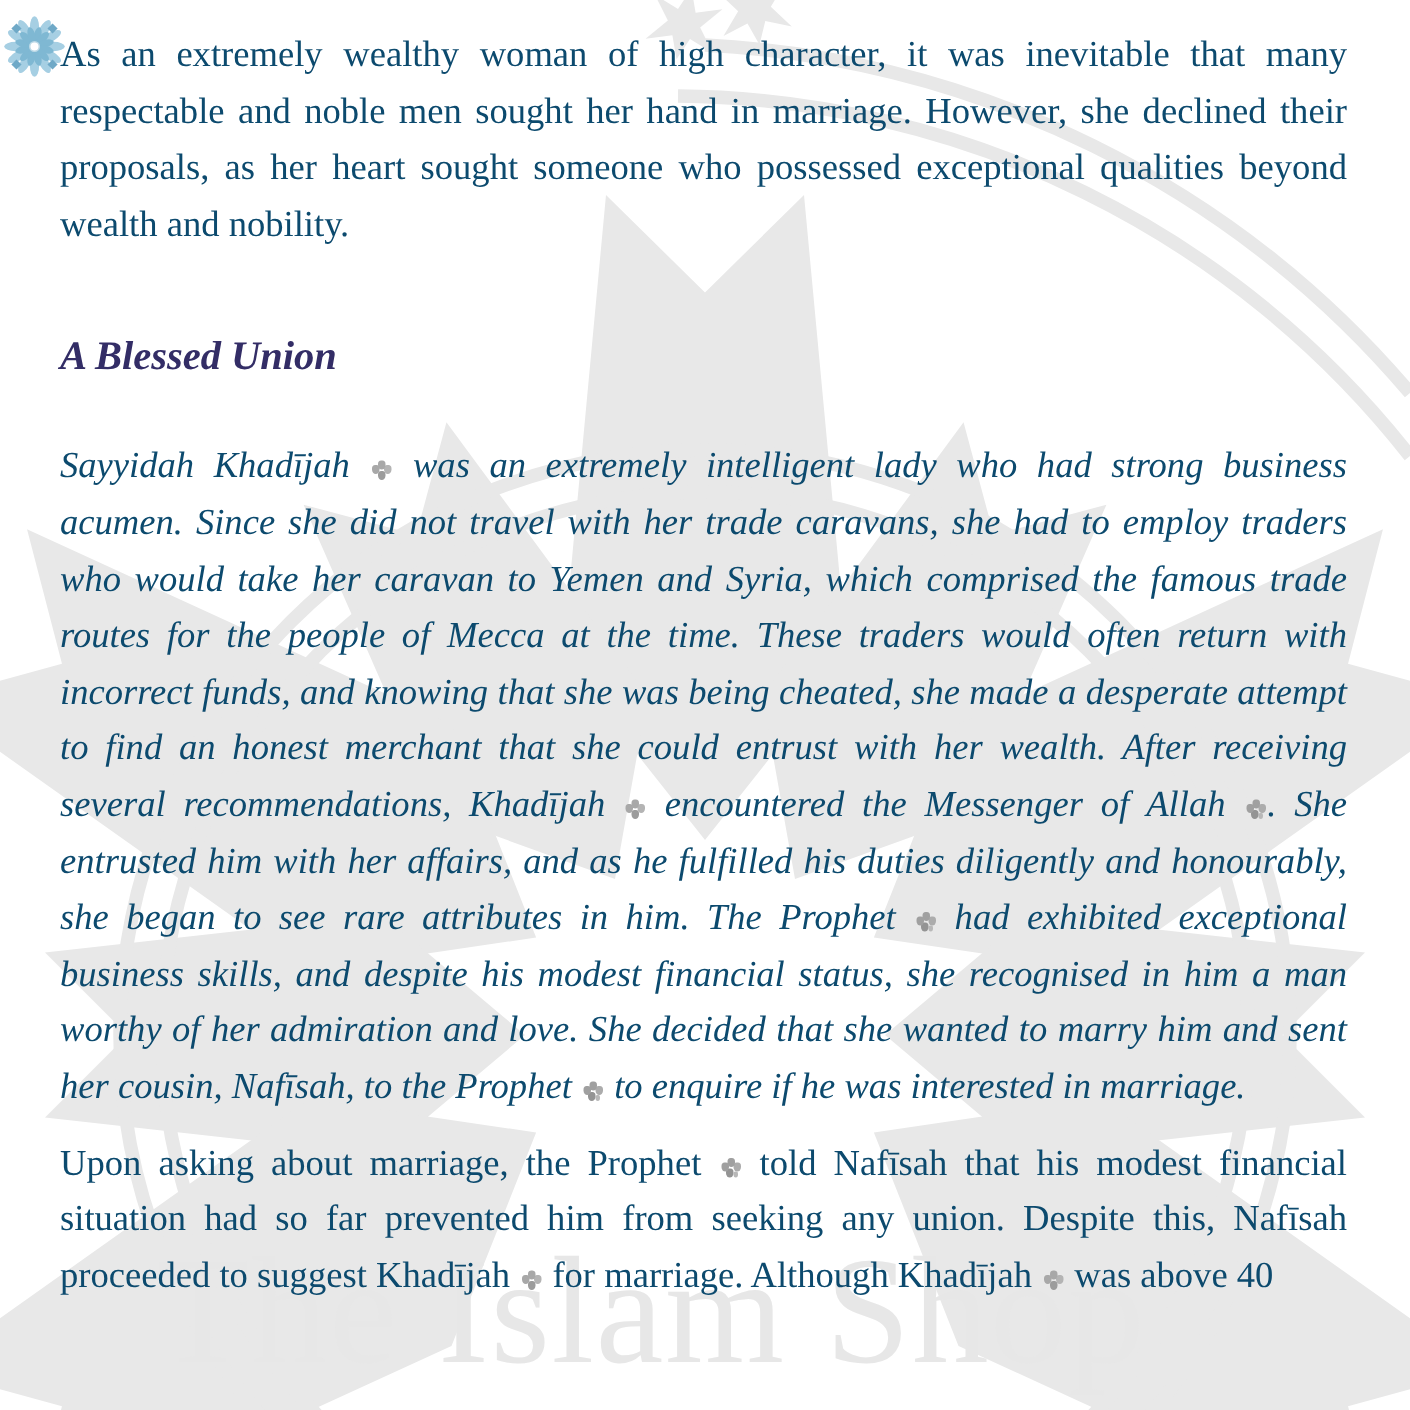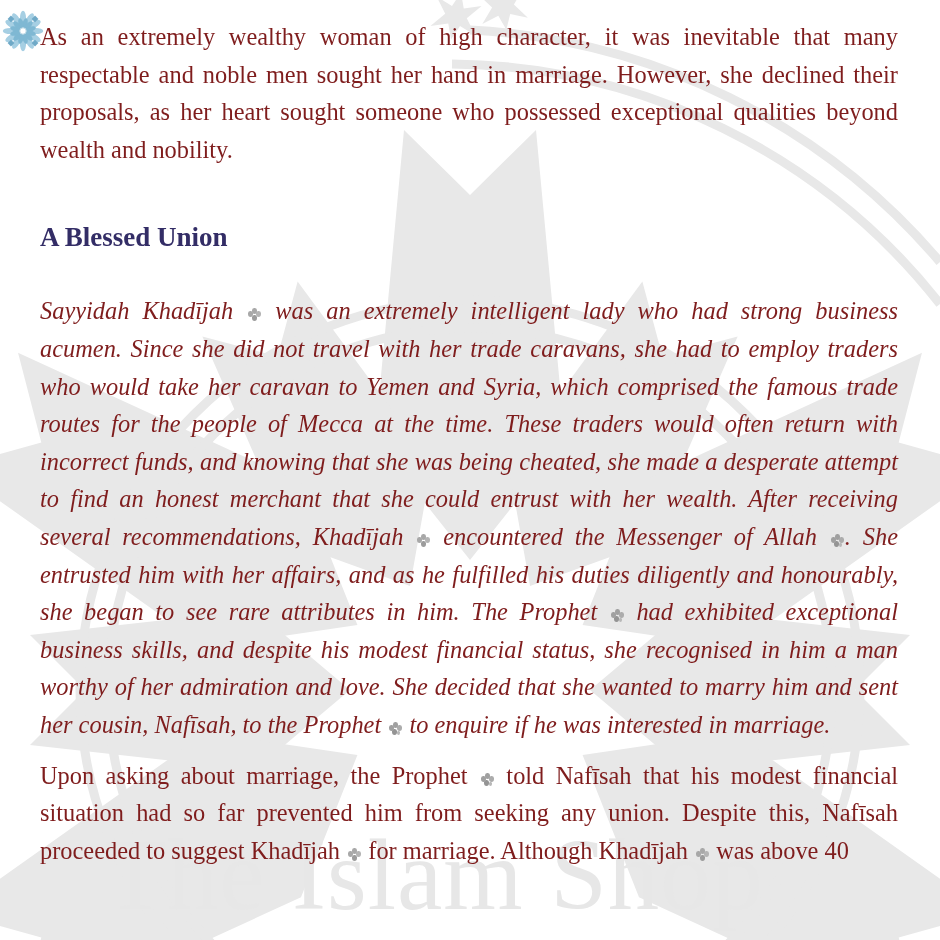--- a/index.html
+++ b/index.html
@@ -27,28 +27,29 @@
   .content{
     position:absolute;inset:0;z-index:1;
     padding:16px 42px 0 40px;
     box-sizing:border-box;
   }
   .body-par{
     margin:0;
     font-size:24.4px;
     line-height:37.6px;
     text-align:justify;
-    color:#7f1d1d;
+    color:#0c4a6e;
   }
   .par-1{margin-top:2px;}
   .section-heading{
     margin:52px 0 0 0;
     font-size:27px;
     line-height:34px;
     font-weight:bold;
+    font-style:italic;
     color:#332d66;
     font-family:"Liberation Serif", serif;
   }
   .par-2{margin-top:38px;font-style:italic;}
   .par-3{margin-top:13px;}
   
   .chapter-icon{
     position:absolute;
     left:2px;top:10px;
     z-index:2;

